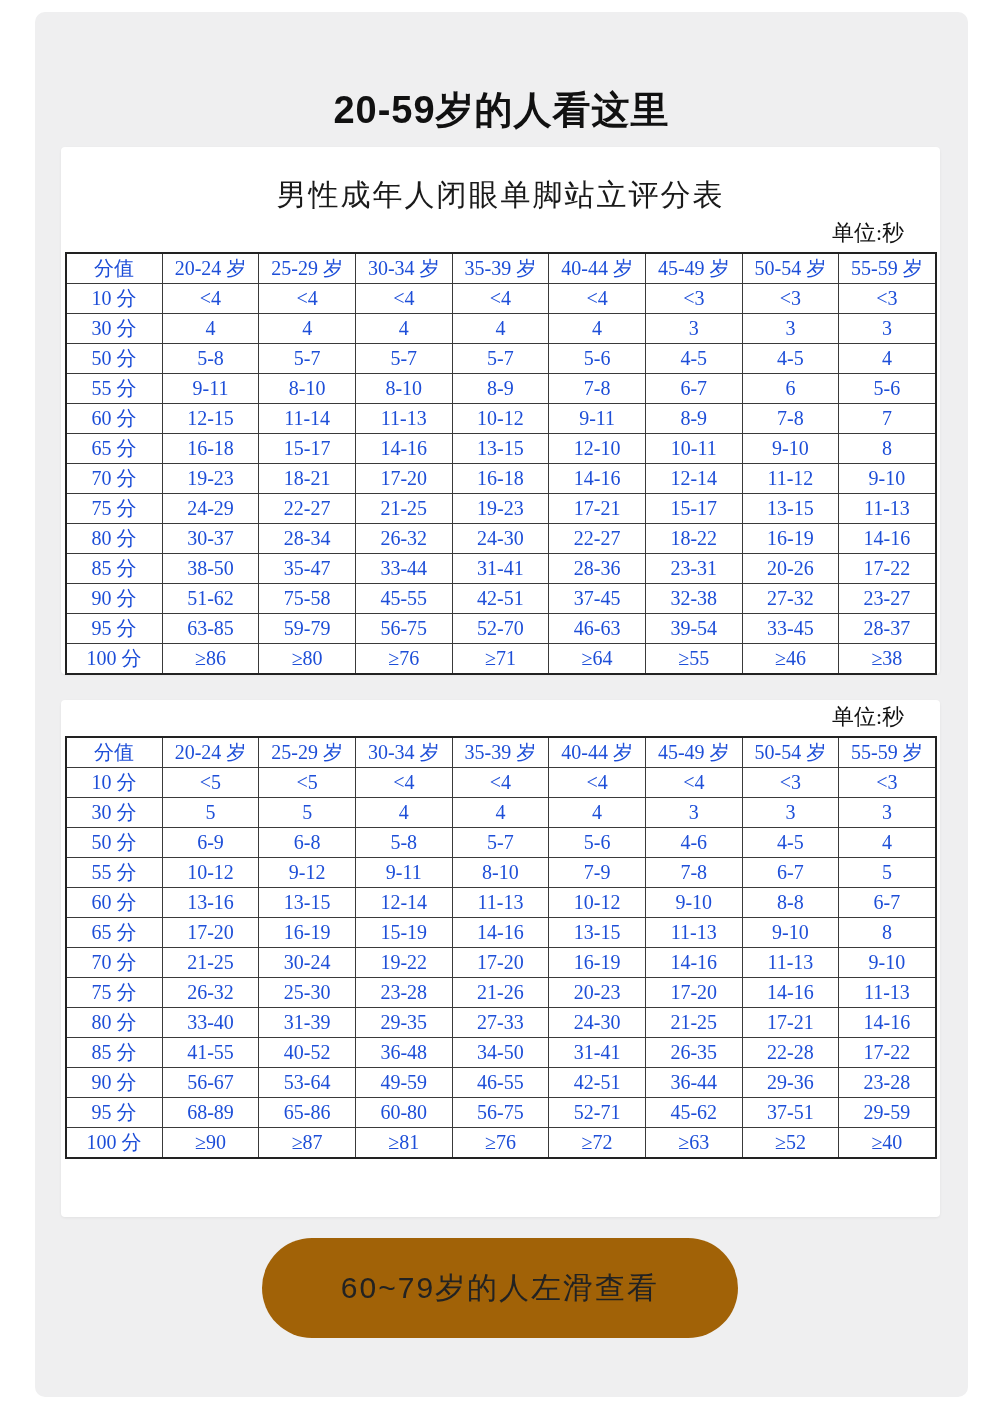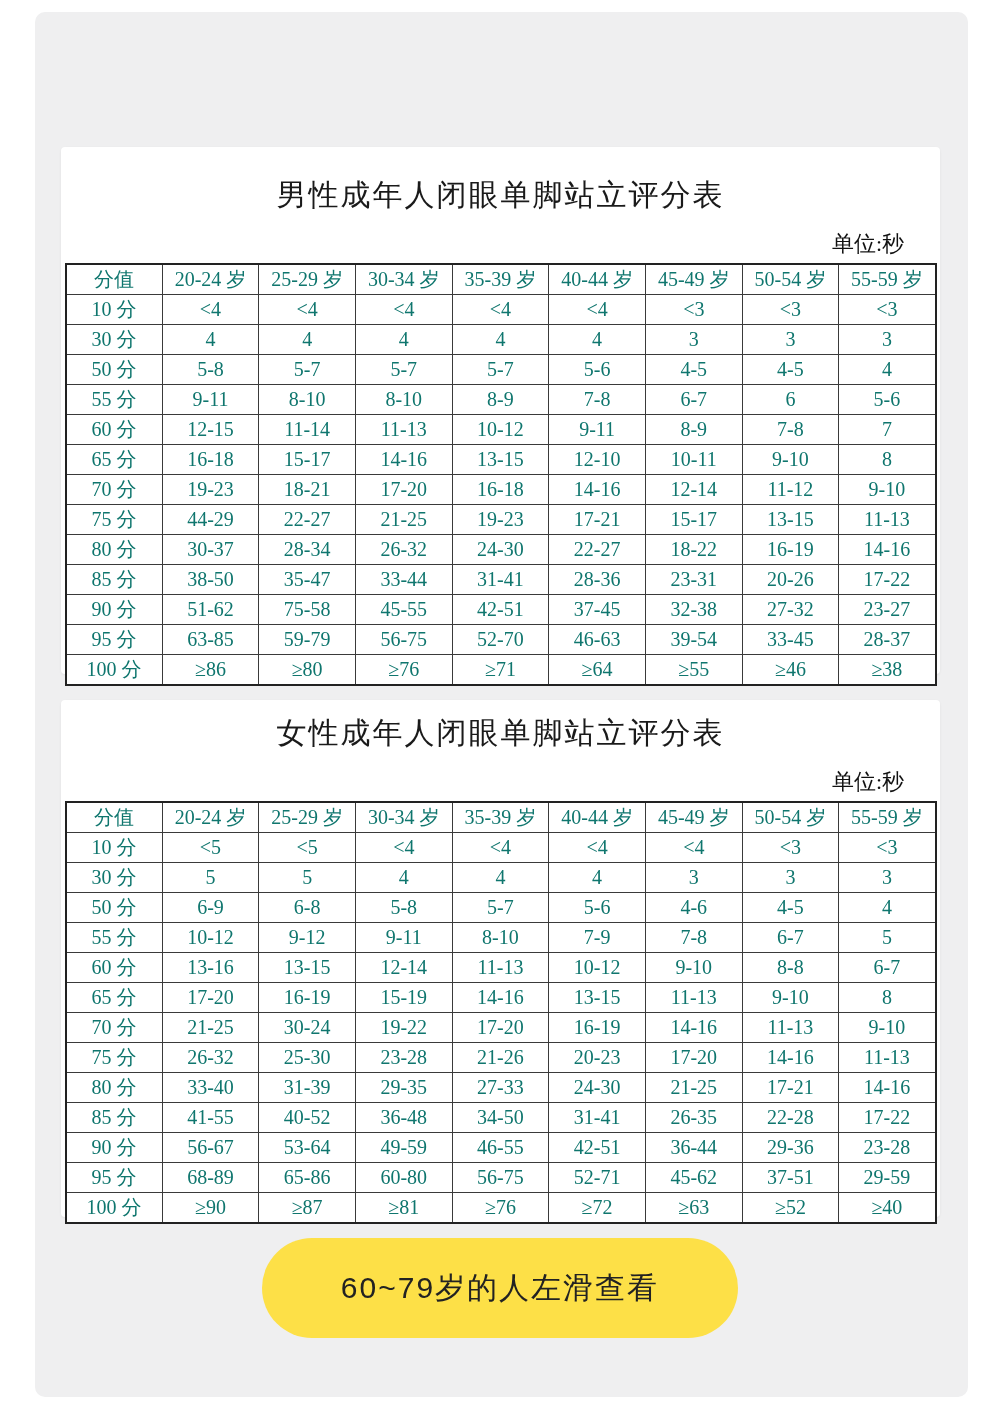--- a/index.html
+++ b/index.html
@@ -30,53 +30,54 @@
   .card-male   { top:135px; height:527px; }
   .card-female { top:688px; height:517px; }
   .card-title {
     text-align:center;
     font-size:30px; font-weight:400; color:#1a1a1a;
     letter-spacing:2px;
   }
   .card-male .card-title   { padding-top:28px; }
   .card-female .card-title { padding-top:13px; }
   .unit {
-    text-align:right; padding-right:36px; margin-top:13px;
+    text-align:right; padding-right:36px; margin-top:2px;
     font-family:"Liberation Serif","DejaVu Serif",serif;
     font-size:22px; color:#111;
   }
   table.score {
     width:872px; margin:4px auto 0;
     border-collapse:collapse; table-layout:fixed;
     font-family:"Liberation Serif","DejaVu Serif",serif;
-    font-size:20px; color:#0f766e;
+    font-size:20px; color:#1d4ed8;
     border:2px solid #222;
     background:#fff;
   }
   table.score th, table.score td {
     border:1px solid #3a3a3a;
     height:29px; padding:0;
     text-align:center; vertical-align:middle;
     font-weight:normal;
     overflow:hidden; white-space:nowrap;
   }
   .pill {
     position:absolute; left:227px; top:1226px;
     width:476px; height:100px;
-    background:#fde047;
+    background:#a16207;
     border-radius:52px;
     display:flex; align-items:center; justify-content:center;
     font-size:30px; color:#222; letter-spacing:2px;
   }
 </style>
 </head>
 <body>
 
 <div class="panel">
 
+  <div class="main-title">20-59岁的人看这里</div>
 
   <div class="card card-male">
     <div class="card-title">男性成年人闭眼单脚站立评分表</div>
     <div class="unit">单位:秒</div>
     <table class="score">
         <thead>
           <tr>
             <th>分值</th>
             <th>20-24 岁</th>
             <th>25-29 岁</th>
@@ -161,21 +162,21 @@
             <td>18-21</td>
             <td>17-20</td>
             <td>16-18</td>
             <td>14-16</td>
             <td>12-14</td>
             <td>11-12</td>
             <td>9-10</td>
           </tr>
           <tr>
             <td>75 分</td>
-            <td>44-29</td>
+            <td>24-29</td>
             <td>22-27</td>
             <td>21-25</td>
             <td>19-23</td>
             <td>17-21</td>
             <td>15-17</td>
             <td>13-15</td>
             <td>11-13</td>
           </tr>
           <tr>
             <td>80 分</td>
@@ -230,21 +231,20 @@
             <td>≥64</td>
             <td>≥55</td>
             <td>≥46</td>
             <td>≥38</td>
           </tr>
         </tbody>
       </table>
   </div>
 
   <div class="card card-female">
-    <div class="card-title">女性成年人闭眼单脚站立评分表</div>
     <div class="unit">单位:秒</div>
     <table class="score">
         <thead>
           <tr>
             <th>分值</th>
             <th>20-24 岁</th>
             <th>25-29 岁</th>
             <th>30-34 岁</th>
             <th>35-39 岁</th>
             <th>40-44 岁</th>

